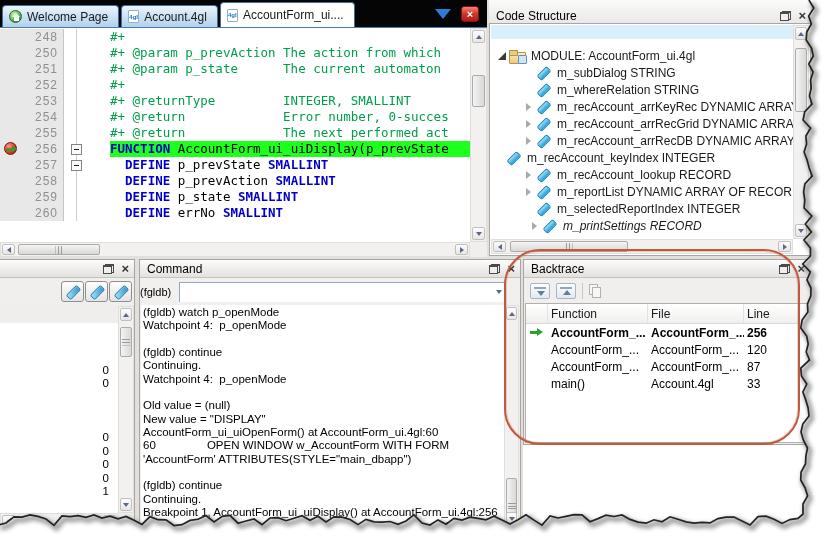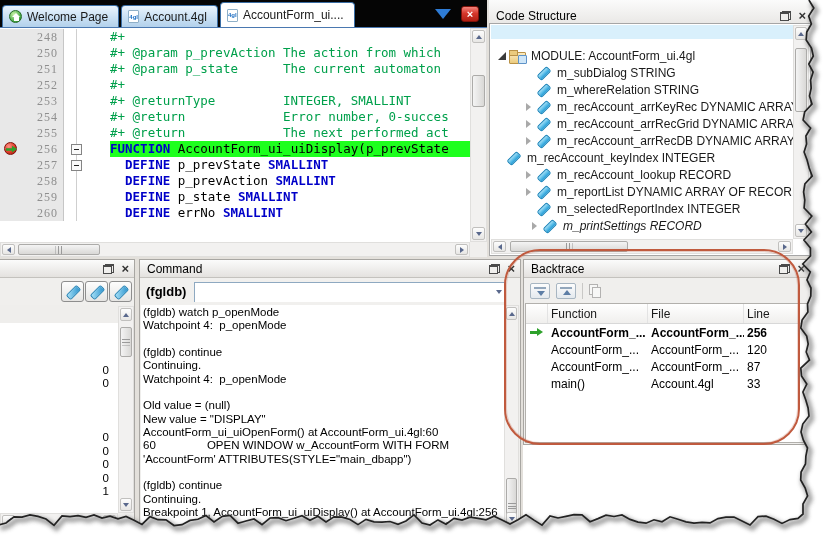--- a/index.html
+++ b/index.html
@@ -23,21 +23,21 @@
   .tab-dd{width:0;height:0;border-left:8px solid transparent;border-right:8px solid transparent;border-top:10px solid #2E7CD6;cursor:pointer}
   .tab-close{width:18px;height:16px;border-radius:3px;border:1px solid #7E120A;color:#fff;font-weight:bold;font-size:11px;
        display:flex;align-items:center;justify-content:center;background:linear-gradient(#F2837B,#D6382C 45%,#B01E12)}
 
   
   .editor{position:absolute;left:0;top:27px;width:487px;height:230px;background:#fff;border-top:1px solid #4A78B0}
   #code-rows{position:absolute;left:0;top:1px;right:17px;bottom:15px;overflow:hidden}
   .crow{display:flex;height:16px}
   .c-margin{width:30px;flex:none;background:#E8E8E8;position:relative}
   .c-num{width:34px;flex:none;background:#E8E8E8;border-right:1px solid #C6C6C6;text-align:right;padding-right:5px;
-        font-family:Liberation Serif, serif;font-size:12px;color:#8F8F8F;line-height:16px;letter-spacing:1px}
+        font-family:Liberation Sans, sans-serif;font-size:12px;color:#8F8F8F;line-height:16px;letter-spacing:1px}
   .c-gap{width:6px;flex:none;background:#fff}
   .c-fold{width:14px;flex:none;background:#fff;position:relative}
   .c-fold::before{content:"";position:absolute;left:6px;top:0;bottom:0;width:1px;background:#CFCFCF}
   .foldbox{position:absolute;left:1px;top:3px;width:11px;height:11px;background:#FAFAFA;border:1px solid #848484}
   .foldbox::after{content:"";position:absolute;left:2px;top:4px;width:5px;height:1px;background:#222}
   .c-code{flex:1;position:relative;overflow:hidden;background:#fff}
   .c-text{position:absolute;left:26px;top:0;height:16px;line-height:16px;white-space:pre;
         font-family:"DejaVu Sans Mono",monospace;font-size:12.5px}
   .c-text.hl{background:var(--hl);right:0}
   .sc{color:var(--comment)} .sk{color:var(--keyword);font-weight:bold} .sp{color:#000}
@@ -100,21 +100,21 @@
   .w-btn::before{content:"";position:absolute;left:4px;top:7px;width:13px;height:5px;border-radius:2px;
         background:linear-gradient(135deg,#A8E2F8,#2B93CE);border:1px solid #1C7FB4;transform:rotate(-45deg)}
   .w-header{position:absolute;top:46px;left:0;right:16px;height:17px;background:linear-gradient(#FFFFFF,#ECEBE9);
         border:1px solid #C7C7C7;border-left:none;font-size:12px;display:flex;justify-content:flex-end;align-items:center;padding-right:6px}
   #w-values{position:absolute;top:63px;left:0;right:16px;bottom:15px;background:#fff;overflow:hidden}
   .w-val{height:13.5px;line-height:13.5px;text-align:right;padding-right:9px;font-size:11.5px;color:#000}
 
   
   .command{left:139px;top:259px;width:382px;height:270px}
   .cmd-prompt-row{position:absolute;top:18px;left:0;right:0;height:27px;background:#F1F0EE;display:flex;align-items:center}
-  .cmd-prompt{font-weight:bold;font-size:13px;margin-left:6px;white-space:pre}
+  .cmd-prompt{font-weight:normal;font-size:11px;margin-left:0;white-space:pre}
   .cmd-input-wrap{position:relative;flex:1;margin:0 15px 0 8px;height:20px;background:#fff;border:1px solid #8EA9C1}
   .cmd-input-wrap input{width:100%;height:100%;border:none;outline:none;font-size:12px;padding:0 14px 0 3px;font-family:"Liberation Sans",sans-serif}
   .dd-arrow{position:absolute;right:2px;top:7px}
   #cmd-out{position:absolute;top:46px;left:3px;right:16px;bottom:0;background:#fff;overflow:hidden}
   .command .out-bg{position:absolute;top:45px;left:1px;right:16px;bottom:1px;background:#fff}
   .oline{height:13.35px;line-height:13.35px;font-size:11.5px;color:#000;white-space:pre}
 
   
   .backtrace{left:523px;top:259px;width:288px;height:186px}
   .bt-toolbar{position:absolute;top:18px;left:0;right:0;height:25px;background:#F0EFED;display:flex;align-items:center;gap:6px;padding-left:6px}

